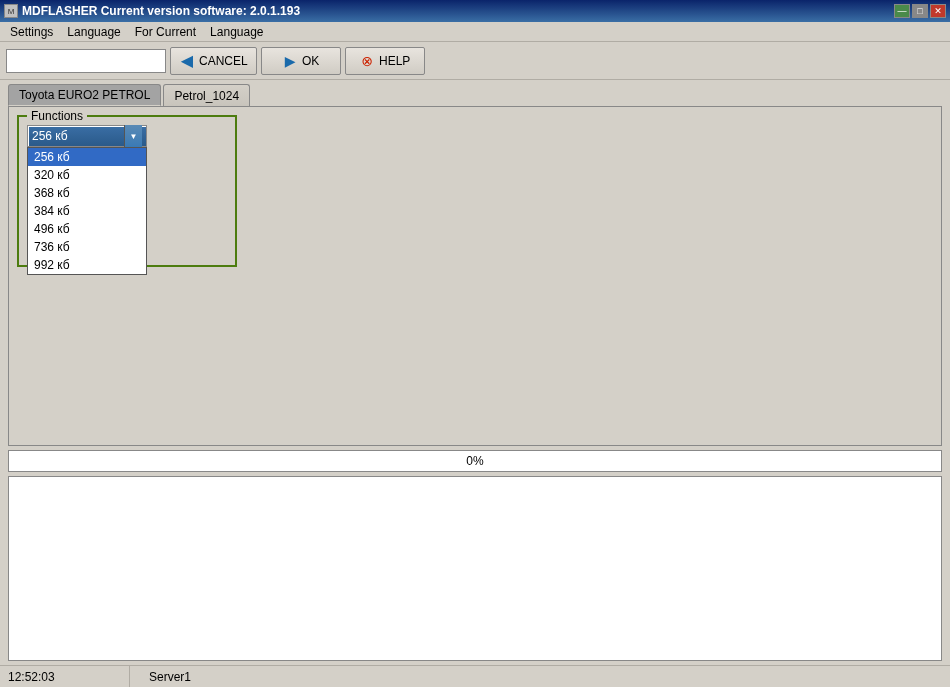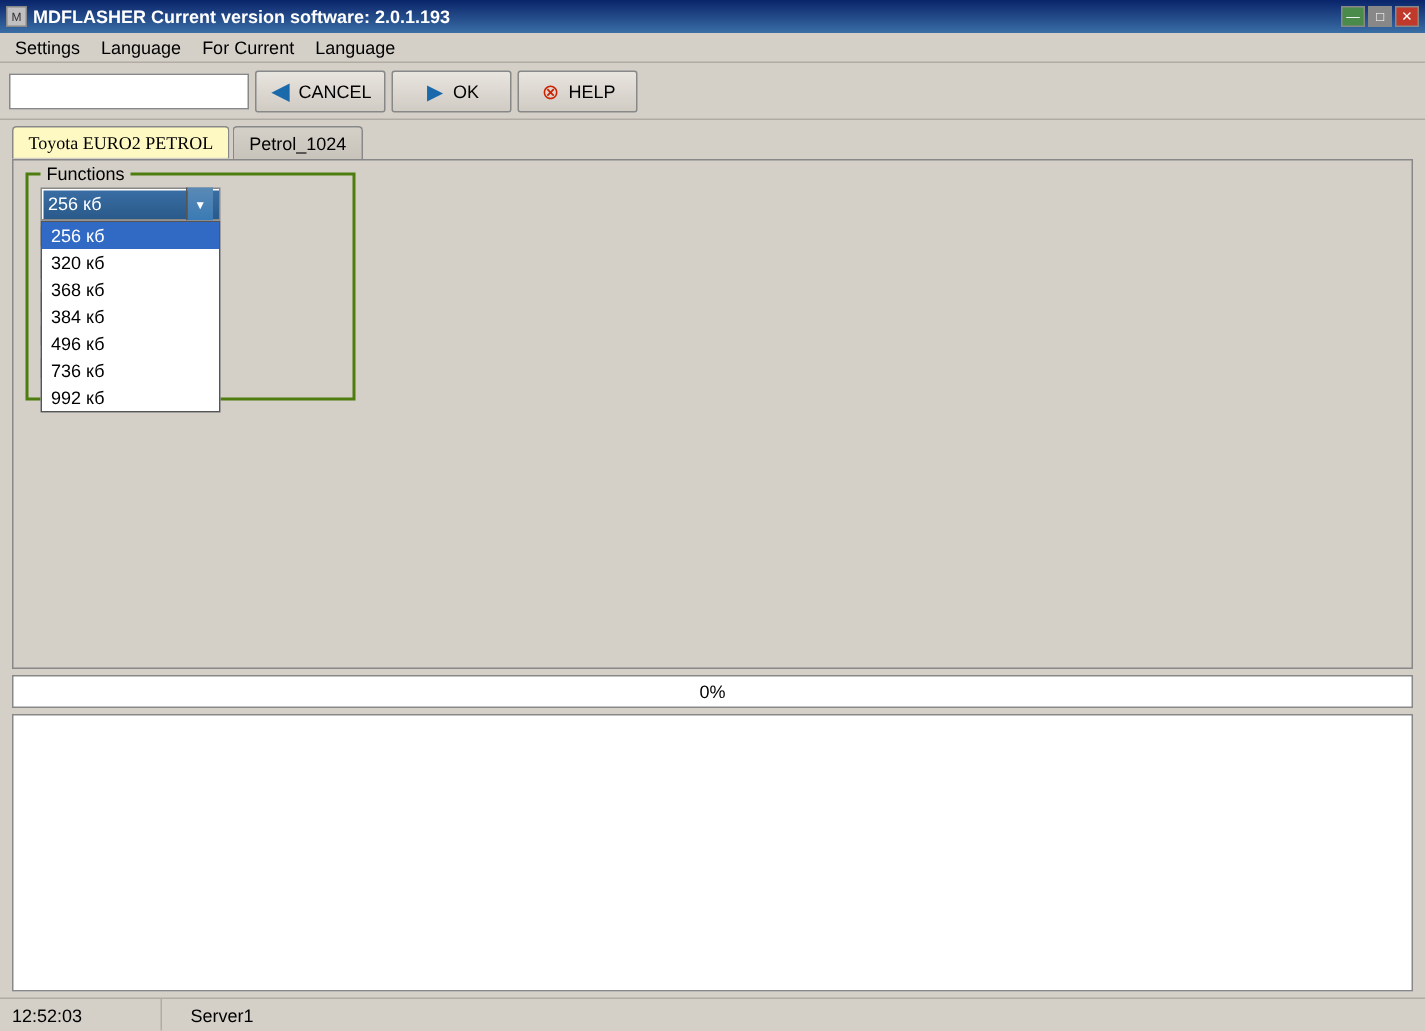--- a/index.html
+++ b/index.html
@@ -136,24 +136,23 @@
       border: 1px solid #888;
       border-bottom: none;
       cursor: pointer;
       display: flex;
       align-items: center;
       font-size: 12px;
       color: #000;
       border-radius: 3px 3px 0 0;
     }
     .tab.active {
-      background: #fef9c3;
+      background: #a3a3a3;
       border-bottom: 1px solid #d4d0c8;
       z-index: 1;
-      font-family: Liberation Serif, serif;
     }
 
     
     #main-content {
       margin: 0 8px;
       border: 1px solid #888;
       background: #d4d0c8;
       min-height: 340px;
       position: relative;
       padding: 8px;
@@ -299,21 +298,21 @@
     }
     .status-segment {
       padding: 0 8px;
       height: 100%;
       display: flex;
       align-items: center;
       border-right: 1px solid #b0aca4;
       font-size: 12px;
     }
     .status-segment:first-child {
-      width: 108px;
+      width: 130px;
     }
     .status-segment.main {
       flex: 1;
       justify-content: center;
     }
     .status-segment.last {
       border-right: none;
       width: 80px;
       justify-content: center;
     }

